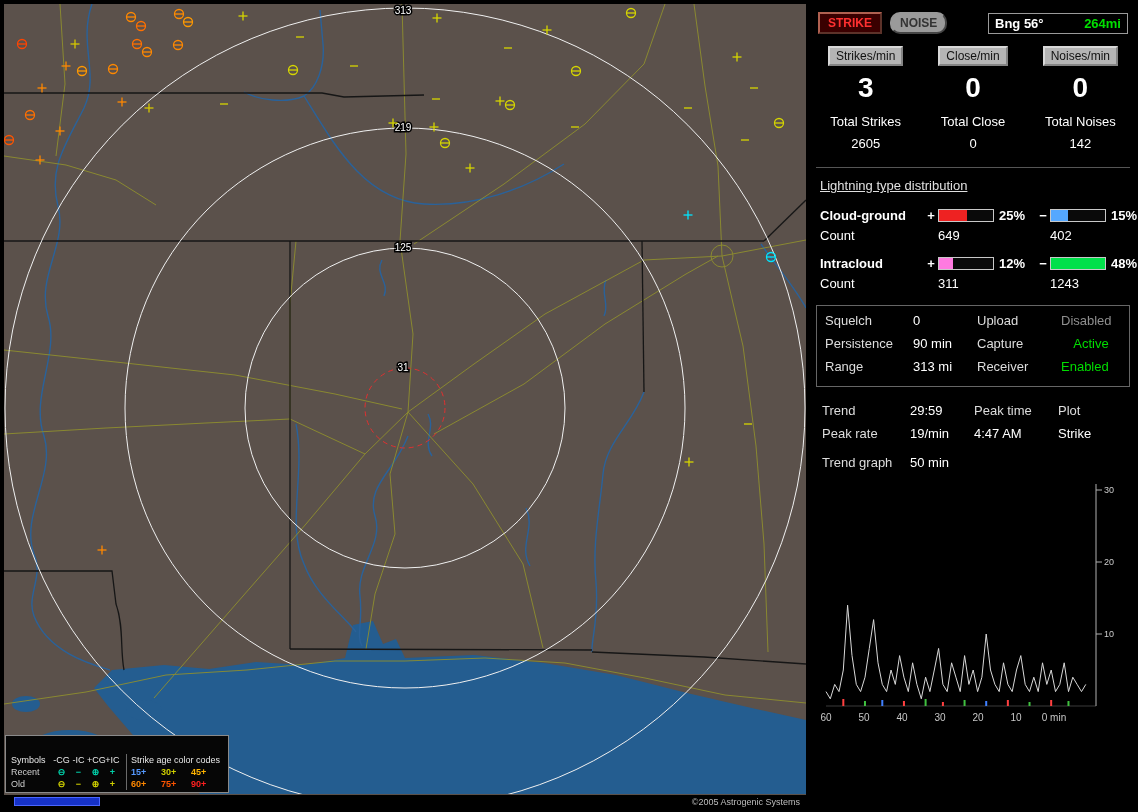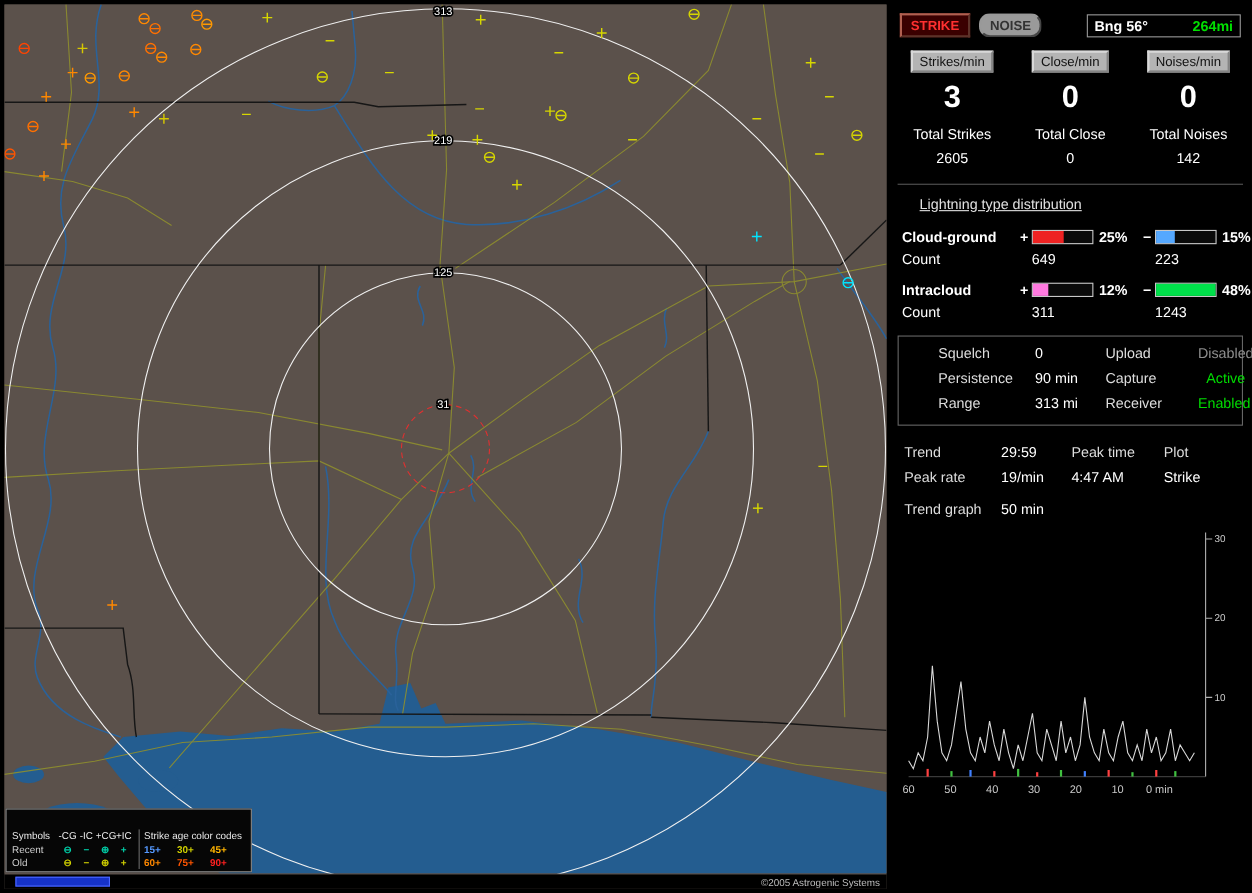--- a/index.html
+++ b/index.html
@@ -33,36 +33,36 @@
            width:126px;border:1px solid #9a9a9a;padding:2px 6px;font-weight:bold;}
   #bng-box .bearing{color:#fff;}
   #bng-box .distance{color:#00e000;}
   .stats-grid{display:grid;grid-template-columns:repeat(3,1fr);text-align:center;}
   .rate-btn{background:#b4b4b4;color:#111;border:2px outset #d8d8d8;font-size:12px;
             padding:1px 6px;justify-self:center;}
   .big-num{font-size:28px;font-weight:bold;color:#fff;margin:6px 0 10px;}
   .total-label{font-size:13px;color:#fff;}
   .total-val{font-size:13px;color:#fff;margin-top:7px;margin-bottom:12px;}
   hr.sep{border:none;border-top:1px solid #555;margin:4px 4px;}
-  .dist-title{color:#e0e0e0;text-decoration:underline;margin:10px 24px 12px;font-size:13px;}
+  .dist-title{color:#e0e0e0;text-decoration:underline;margin:10px 8px 12px;font-size:13px;}
   .dist-row,.count-row{display:grid;grid-template-columns:104px 14px 56px 42px 14px 56px 1fr;
            align-items:center;margin:0 8px;}
   .dist-row{height:20px;}
   .count-row{height:20px;margin-bottom:8px;}
   .dist-label{font-weight:bold;color:#fff;}
   .sign{color:#fff;font-weight:bold;text-align:center;}
   .bar{height:11px;border:1px solid #c8c8c8;background:#0a0a0a;position:relative;}
   .bar-fill{position:absolute;left:0;top:0;bottom:0;width:0;}
   .pct{font-weight:bold;color:#fff;padding-left:5px;}
   .count-label{color:#fff;}
   .count-v{color:#fff;}
   .status-box{border:1px solid #666;margin:12px 4px 0;padding:7px 8px 12px;}
   .datetime{color:#00ff00;font-weight:bold;font-size:15px;margin-bottom:13px;letter-spacing:.5px;}
   .status-grid,.session-grid{display:grid;grid-template-columns:88px 64px 84px 1fr;
-            row-gap:8px;font-size:13px;margin-left:28px;}
+            row-gap:8px;font-size:13px;}
   .sl{color:#ddd;}
   .sv{color:#fff;}
   .session-grid{margin:16px 10px 0;}
   .trend-row{display:grid;grid-template-columns:88px 1fr;margin:14px 10px 0;font-size:13px;}
   #trend-svg{display:block;margin:8px 0 0 6px;}
   text{font-family:"Liberation Sans",sans-serif;}
 </style>
 </head>
 <body>
 
@@ -384,21 +384,21 @@
     <span class="pct">25%</span>
     <span class="sign">−</span>
     <span class="bar neg">
         <span class="bar-fill" style="width: 31.25%; background: rgb(85, 168, 255);"></span>
       </span>
     <span class="pct">15%</span>
   </div>
   <div class="count-row">
     <span class="count-label">Count</span>
     <span class="count-v" style="grid-column:3">649</span>
-    <span class="count-v" style="grid-column:6">223</span>
+    <span class="count-v" style="grid-column:6">402</span>
   </div>
 
   <div class="dist-row">
     <span class="dist-label">Intracloud</span>
     <span class="sign">+</span>
     <span class="bar pos">
         <span class="bar-fill" style="width: 25%; background: rgb(255, 122, 224);"></span>
       </span>
     <span class="pct">12%</span>
     <span class="sign">−</span>

